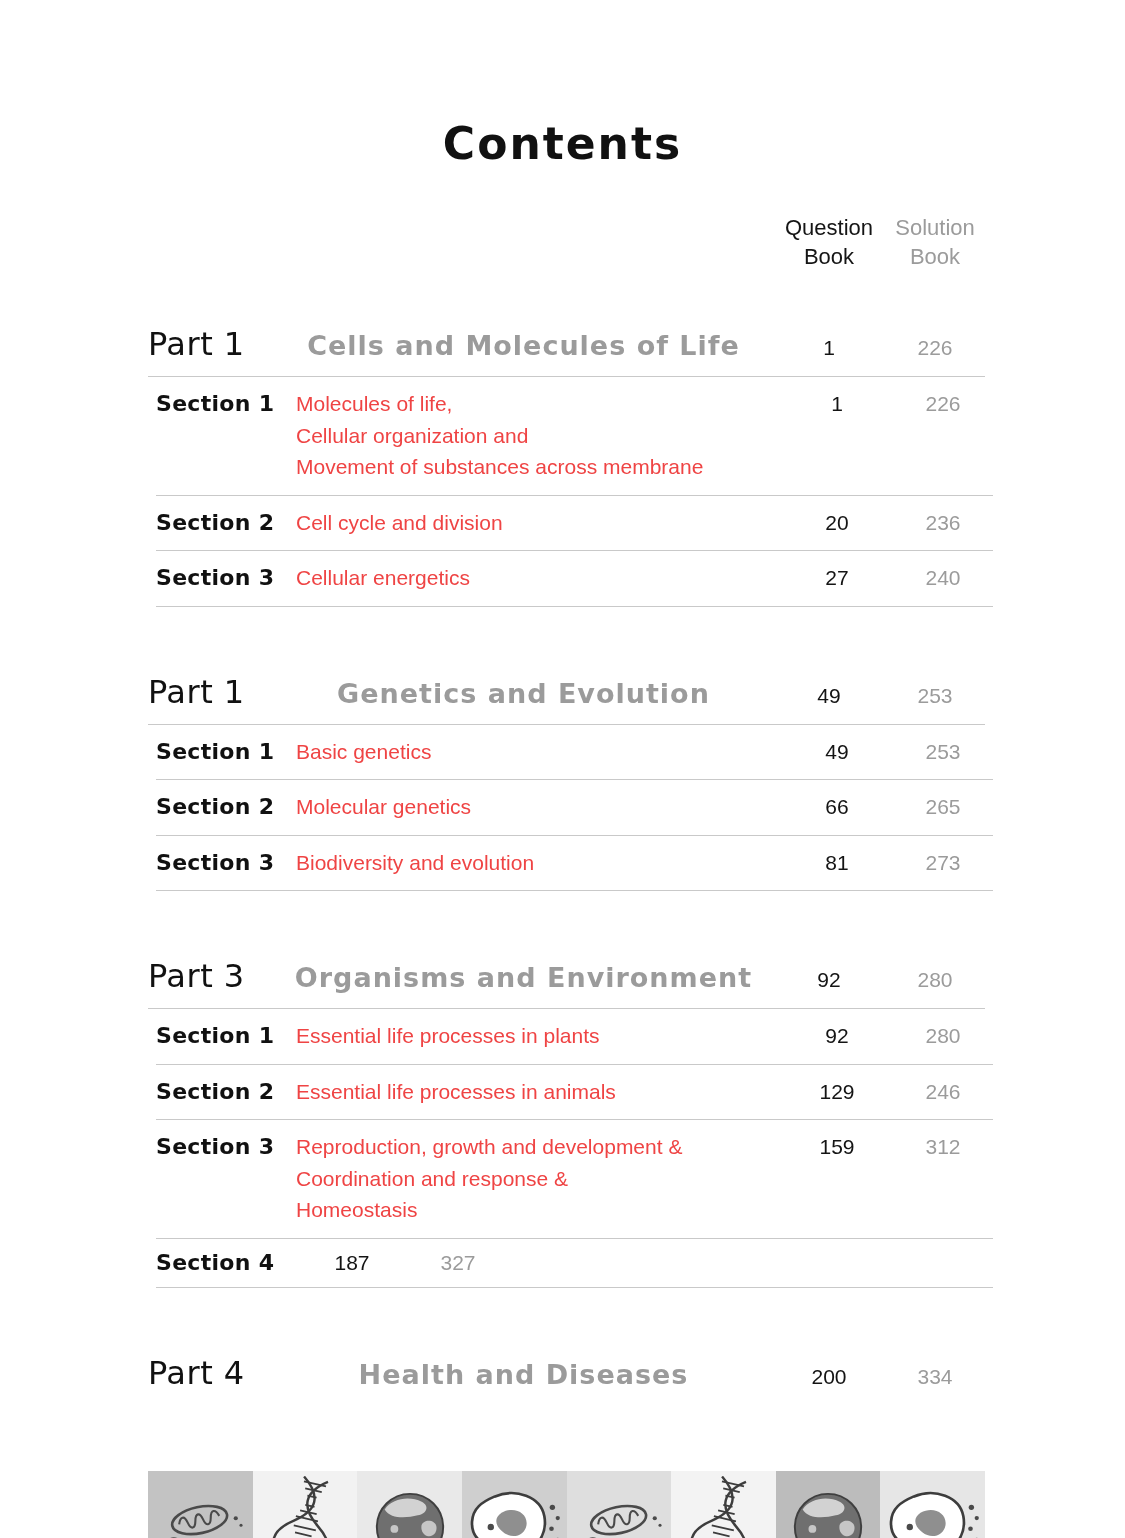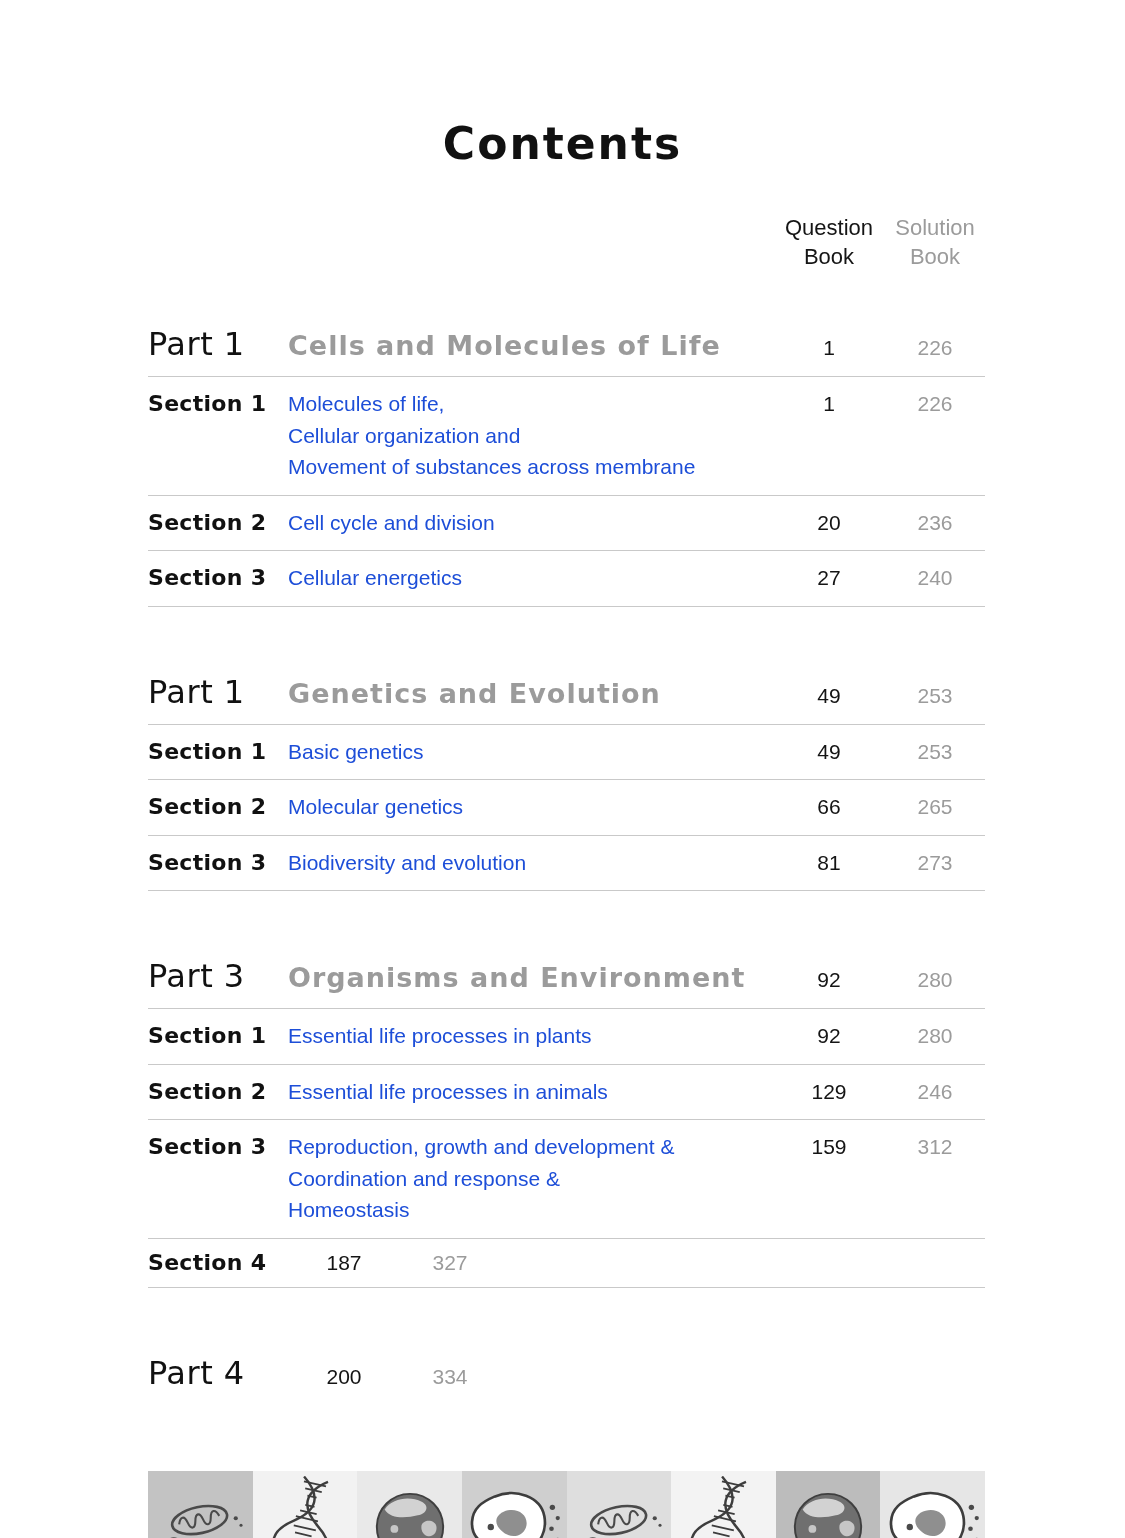--- a/index.html
+++ b/index.html
@@ -33,25 +33,26 @@
   .part:first-of-type{margin-top:48px;}
   .part-row{padding:6px 0 13px;}
   .part.has-sections .part-row{border-bottom:1px solid var(--line);}
   .part-label{
     font-size:32px;font-weight:400;letter-spacing:0.5px;color:#111;
     font-family:"DejaVu Sans","Liberation Sans",sans-serif;
   }
   .part-title{
     font-size:27px;font-weight:700;letter-spacing:1px;color:var(--gray);
     font-family:"DejaVu Sans","Liberation Sans",sans-serif;
-  }
-  .section-row{padding:11px 0 12px;border-bottom:1px solid var(--line);}
+    text-align:center;
+  }
+  .section-row{padding:11px 0 12px;border-bottom:1px solid var(--line);margin-left:8px;}
   .section-label{font-size:22px;font-weight:800;letter-spacing:0.3px;color:#111;
     font-family:"DejaVu Sans","Liberation Sans",sans-serif;}
-  .section-title{font-size:21px;line-height:1.5;white-space:pre-line;color:#1d4ed8;}
+  .section-title{font-size:21px;line-height:1.5;white-space:pre-line;color:#ef4444;}
   .num{font-size:21px;color:#141414;}
   .num.sol{color:var(--gray);}
   
   .strip{width:837px;margin:66px 0 0 148px;height:112px;display:flex;}
   .tile{flex:1 1 0;display:flex;align-items:center;justify-content:center;overflow:hidden;}
   .t1{background:#c3c3c3;} .t2{background:#f2f2f2;} .t3{background:#e9e9e9;}
   .t4{background:#cfcfcf;} .t5{background:#dedede;} .t6{background:#f3f3f3;}
   .t7{background:#bcbcbc;} .t8{background:#e6e6e6;}
   .tile svg{display:block;}
 </style>
@@ -159,20 +160,21 @@
       <div class="row section-row">
         <div class="cell label section-label">Section 4</div>
         <div class="cell qb num">187</div>
         <div class="cell sb num sol">327</div>
       </div>
     </section>
 
     <section class="part">
       <div class="row part-row">
         <div class="cell label part-label">Part 4</div>
+        <div class="cell title part-title">Health and Diseases</div>
         <div class="cell qb num">200</div>
         <div class="cell sb num sol">334</div>
       </div>
     </section>
 
   </div>
 
   <div class="strip">
 
     <div class="tile t1">

